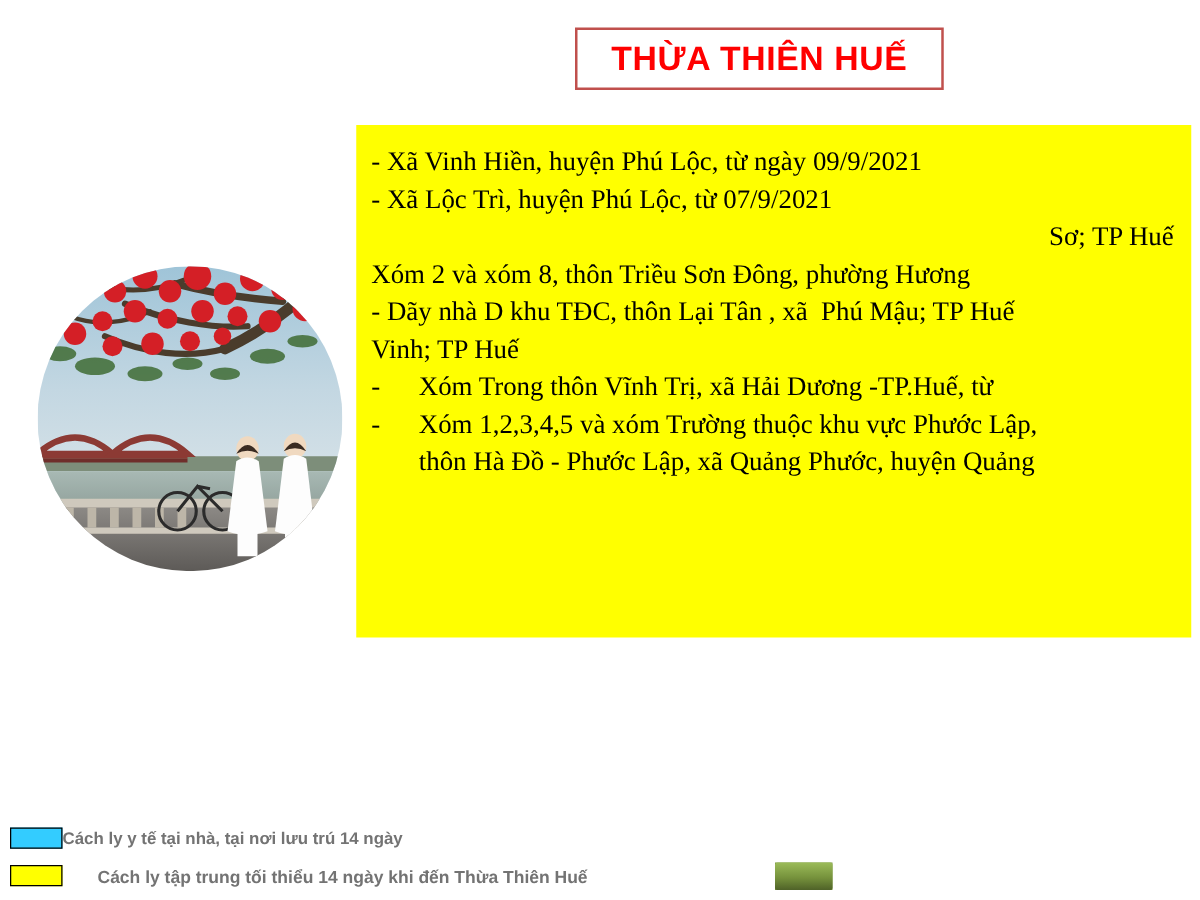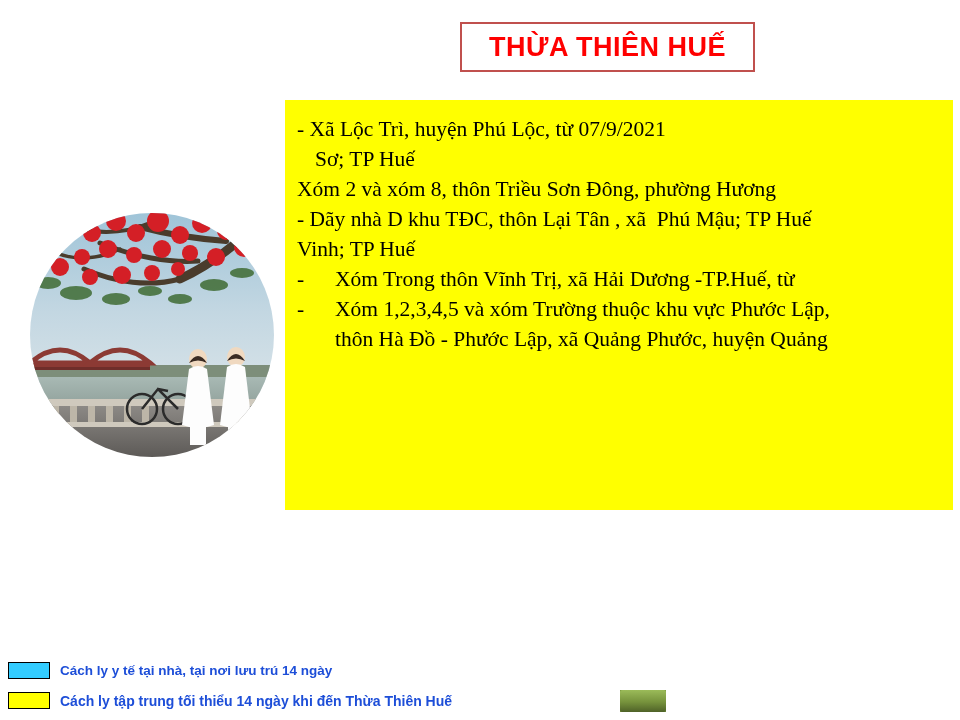--- a/index.html
+++ b/index.html
@@ -65,20 +65,21 @@
   }
   .line.indent-hang .body {
     flex: 1;
     padding-left: 0;
   }
   .line.cont {
     padding-left: 38px;
   }
   .line.cont2 {
     padding-left: 18px;
+    text-align: right;
   }
 
   
   #photo {
     position: absolute;
     left: 30px;
     top: 213px;
     width: 244px;
     height: 244px;
     border-radius: 50%;
@@ -86,21 +87,21 @@
   }
   #photo svg { display: block; }
 
   
   .legend-row {
     position: absolute;
     display: flex;
     align-items: center;
   }
   #legend-blue-row { left: 8px; top: 662px; }
-  #legend-yellow-row { left: 8px; top: 692px; }
+  #legend-yellow-row { left: 8px; top: 692px; gap: 28px; }
   #legend-green-row { left: 620px; top: 690px; }
 
   .swatch {
     width: 42px;
     height: 17px;
     border: 1px solid #000000;
     box-sizing: border-box;
     flex: 0 0 auto;
   }
   .swatch.blue { background: #33ccff; }
@@ -116,36 +117,37 @@
     content: "";
     position: absolute;
     left: 0; top: 0; right: 0; bottom: 0;
     background: linear-gradient(to bottom, #9bbb59 0%, #76923c 55%, #4f6228 100%);
     border-radius: 2px;
   }
   .legend-label {
     font-family: "Liberation Sans", sans-serif;
     font-weight: bold;
     font-size: 13.5px;
-    color: #1d4ed8;
-    margin-left: 10px;
+    color: #737373;
+    margin-left: 0;
     white-space: nowrap;
   }
   #legend-blue-row .legend-label { font-size: 13.5px; }
   #legend-yellow-row .legend-label { font-size: 14px; }
   #legend-green-row .legend-label { font-size: 13.5px; }
 </style>
 </head>
 <body>
 
 <div id="title-box">
   <span id="title-text">THỪA THIÊN HUẾ</span>
 </div>
 
 <div id="content-panel">
+  <div class="line">- Xã Vinh Hiền, huyện Phú Lộc, từ ngày 09/9/2021</div>
   <div class="line">- Xã Lộc Trì, huyện Phú Lộc, từ 07/9/2021</div>
   <div class="line cont2">Sơ; TP Huế</div>
   <div class="line">Xóm 2 và xóm 8, thôn Triều Sơn Đông, phường Hương</div>
   <div class="line">- Dãy nhà D khu TĐC, thôn Lại Tân , xã  Phú Mậu; TP Huế</div>
   <div class="line">Vinh; TP Huế</div>
   <div class="line indent-hang">
     <span class="bullet">-</span>
     <span class="body">Xóm Trong thôn Vĩnh Trị, xã Hải Dương -TP.Huế, từ</span>
   </div>
   <div class="line indent-hang">

